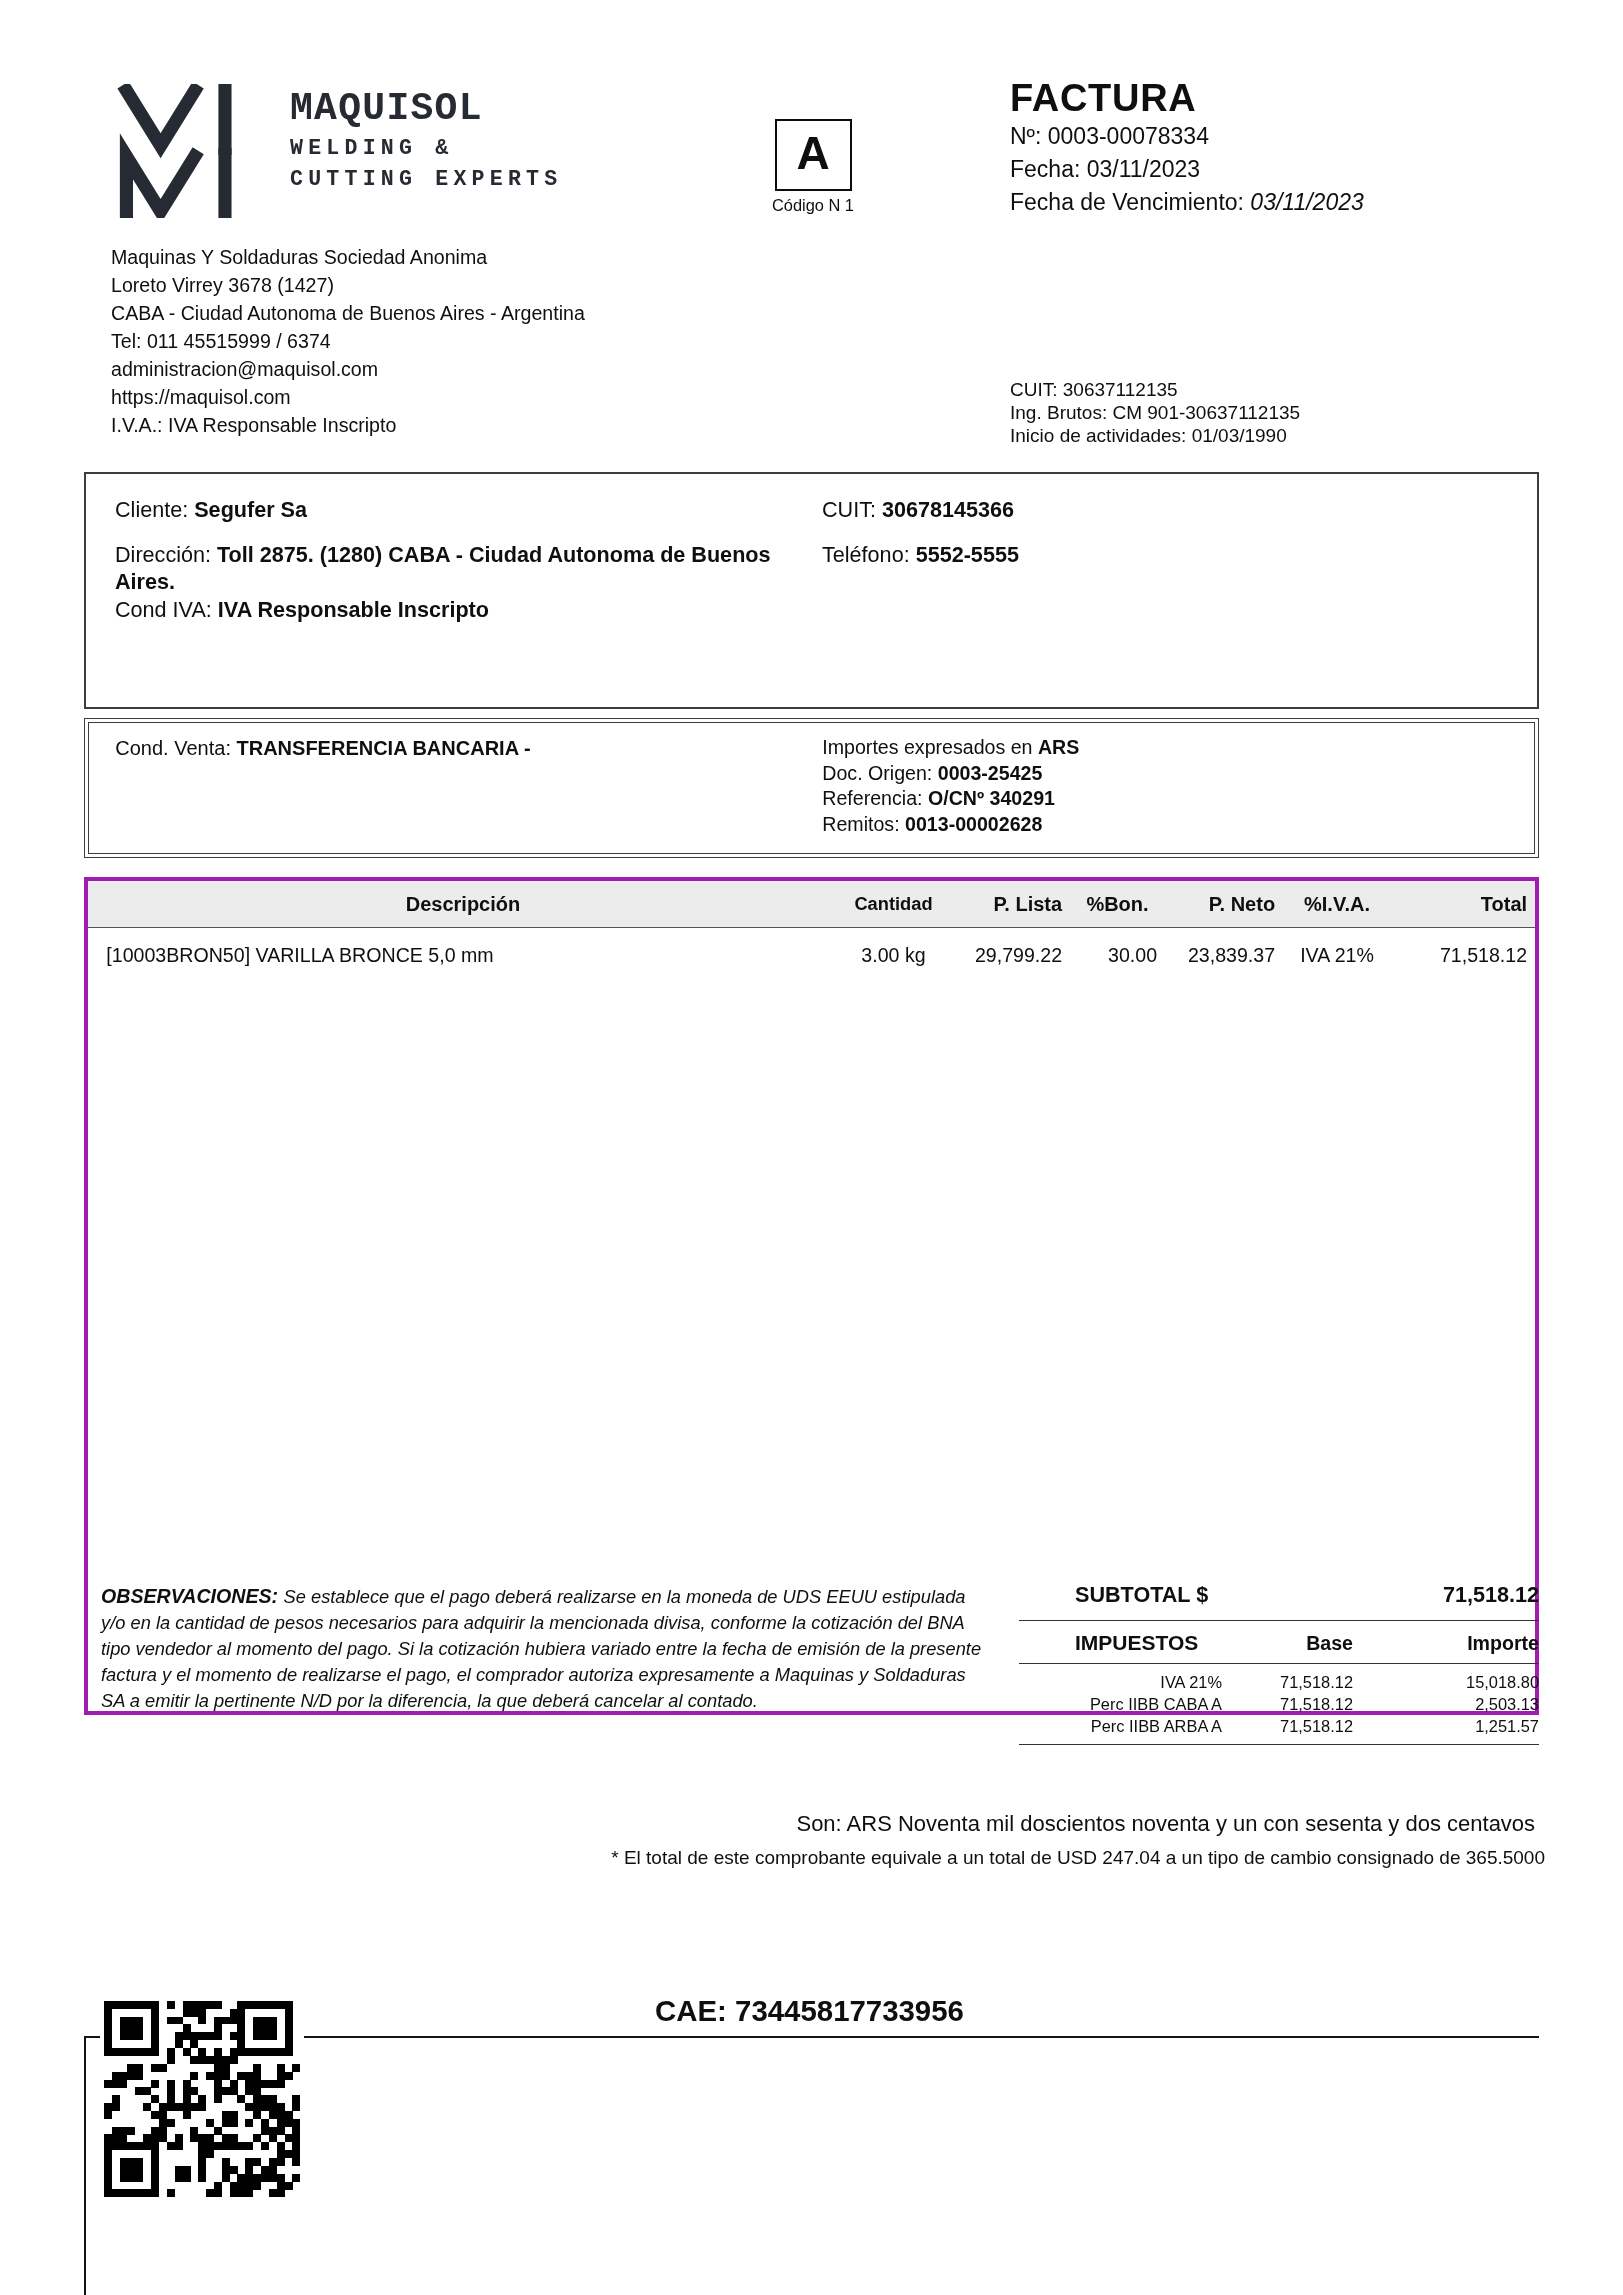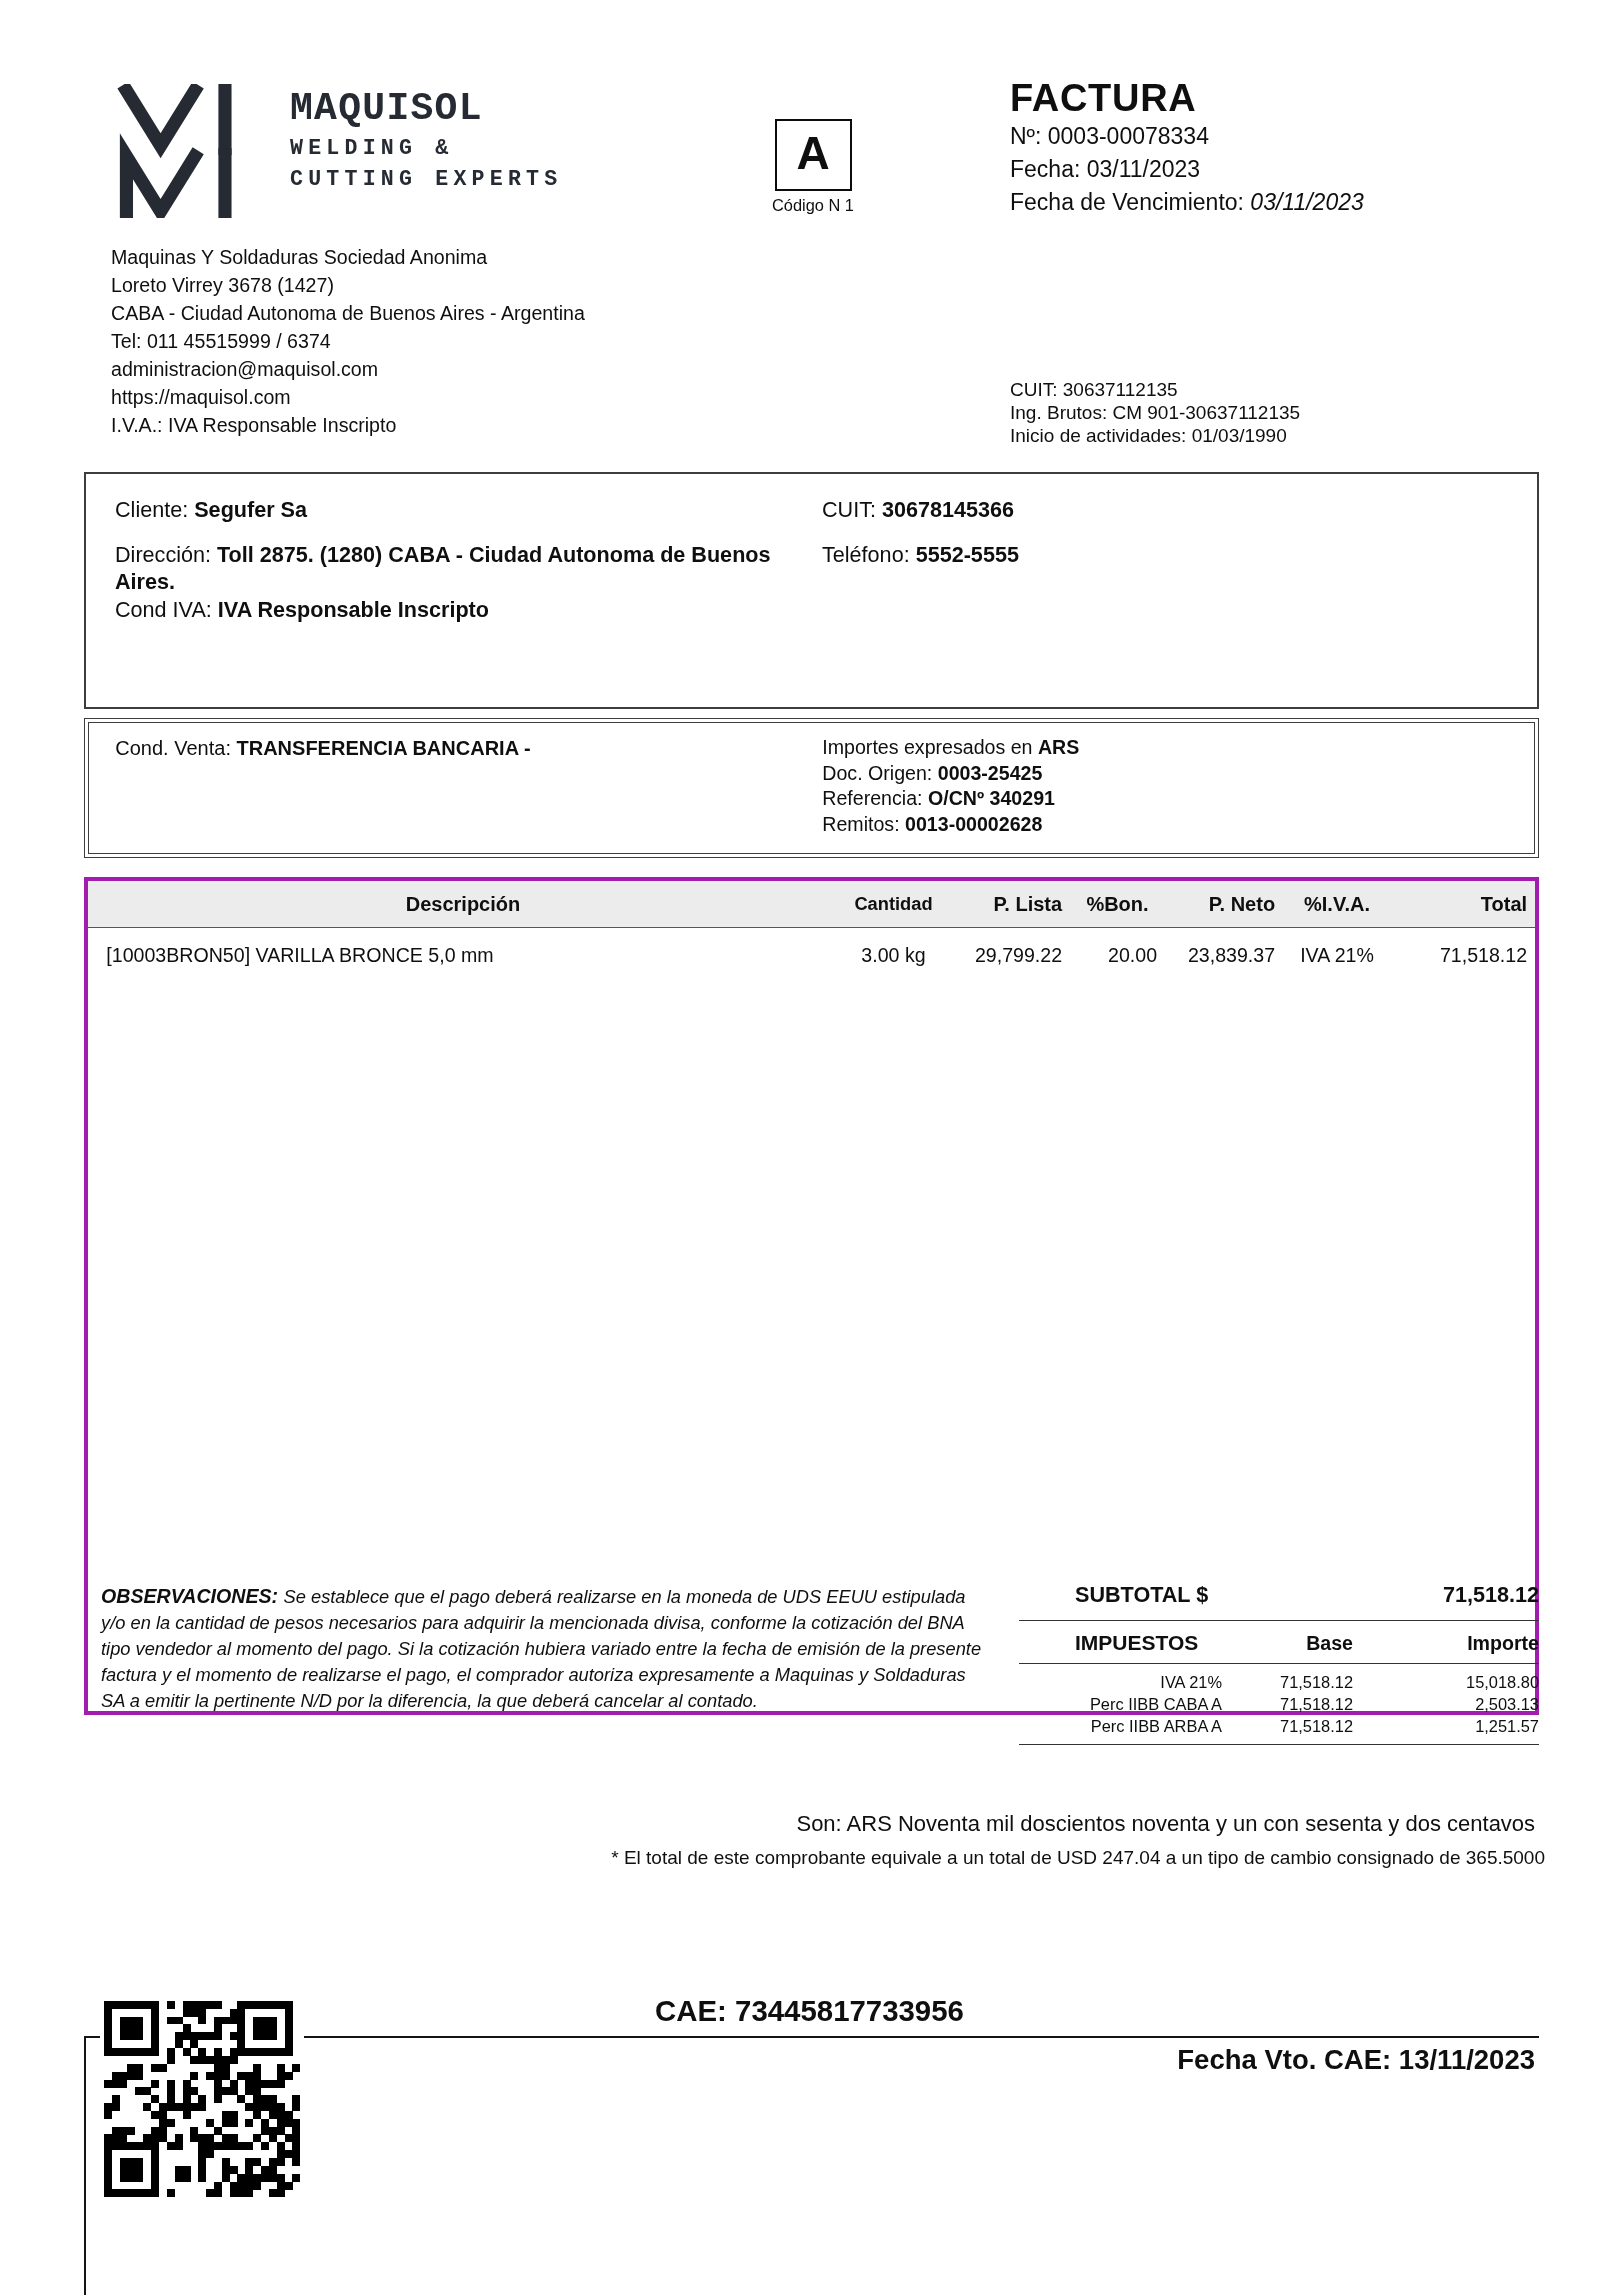--- a/index.html
+++ b/index.html
@@ -187,21 +187,21 @@
       <div class="col plista">P. Lista</div>
       <div class="col bon">%Bon.</div>
       <div class="col pneto">P. Neto</div>
       <div class="col iva">%I.V.A.</div>
       <div class="col total">Total</div>
     </div>
     <div class="it-row">
       <div class="col desc">[10003BRON50] VARILLA BRONCE 5,0 mm</div>
       <div class="col cant">3.00 kg</div>
       <div class="col plista">29,799.22</div>
-      <div class="col bon">20.00</div>
+      <div class="col bon">30.00</div>
       <div class="col pneto">23,839.37</div>
       <div class="col iva">IVA 21%</div>
       <div class="col total">71,518.12</div>
     </div>
   </div>
 
   <div class="bottom-section">
     <div class="observations">
       <span class="obs-label">OBSERVACIONES: </span><span>Se establece que el pago deberá realizarse en la moneda de UDS EEUU estipulada y/o en la cantidad de pesos necesarios para adquirir la mencionada divisa, conforme la cotización del BNA tipo vendedor al momento del pago. Si la cotización hubiera variado entre la fecha de emisión de la presente factura y el momento de realizarse el pago, el comprador autoriza expresamente a Maquinas y Soldaduras SA a emitir la pertinente N/D por la diferencia, la que deberá cancelar al contado.</span>
     </div>
@@ -237,21 +237,20 @@
       </div>
       <div class="t-div"></div>
     </div>
   </div>
 
   <div class="amount-words">Son: ARS Noventa mil doscientos noventa y un con sesenta y dos centavos</div>
   <div class="usd-note">* El total de este comprobante equivale a un total de USD 247.04 a un tipo de cambio consignado de 365.5000</div>
 
   <div class="cae-line1">CAE: 73445817733956</div>
   <div class="bottom-open-box"></div>
-  <div class="cae-line2">Fecha Vto. CAE: 13/11/2023</div>
 
   <div class="qr">
     <div class="qr-inner" id="qr">
         <div style="position:absolute;left:0px;top:0px;width:7.9px;height:7.9px;background:#000"></div>
         <div style="position:absolute;left:7.9px;top:0px;width:7.9px;height:7.9px;background:#000"></div>
         <div style="position:absolute;left:15.7px;top:0px;width:7.9px;height:7.9px;background:#000"></div>
         <div style="position:absolute;left:23.6px;top:0px;width:7.9px;height:7.9px;background:#000"></div>
         <div style="position:absolute;left:31px;top:0px;width:7.9px;height:7.9px;background:#000"></div>
         <div style="position:absolute;left:39px;top:0px;width:7.9px;height:7.9px;background:#000"></div>
         <div style="position:absolute;left:47px;top:0px;width:7.9px;height:7.9px;background:#000"></div>

